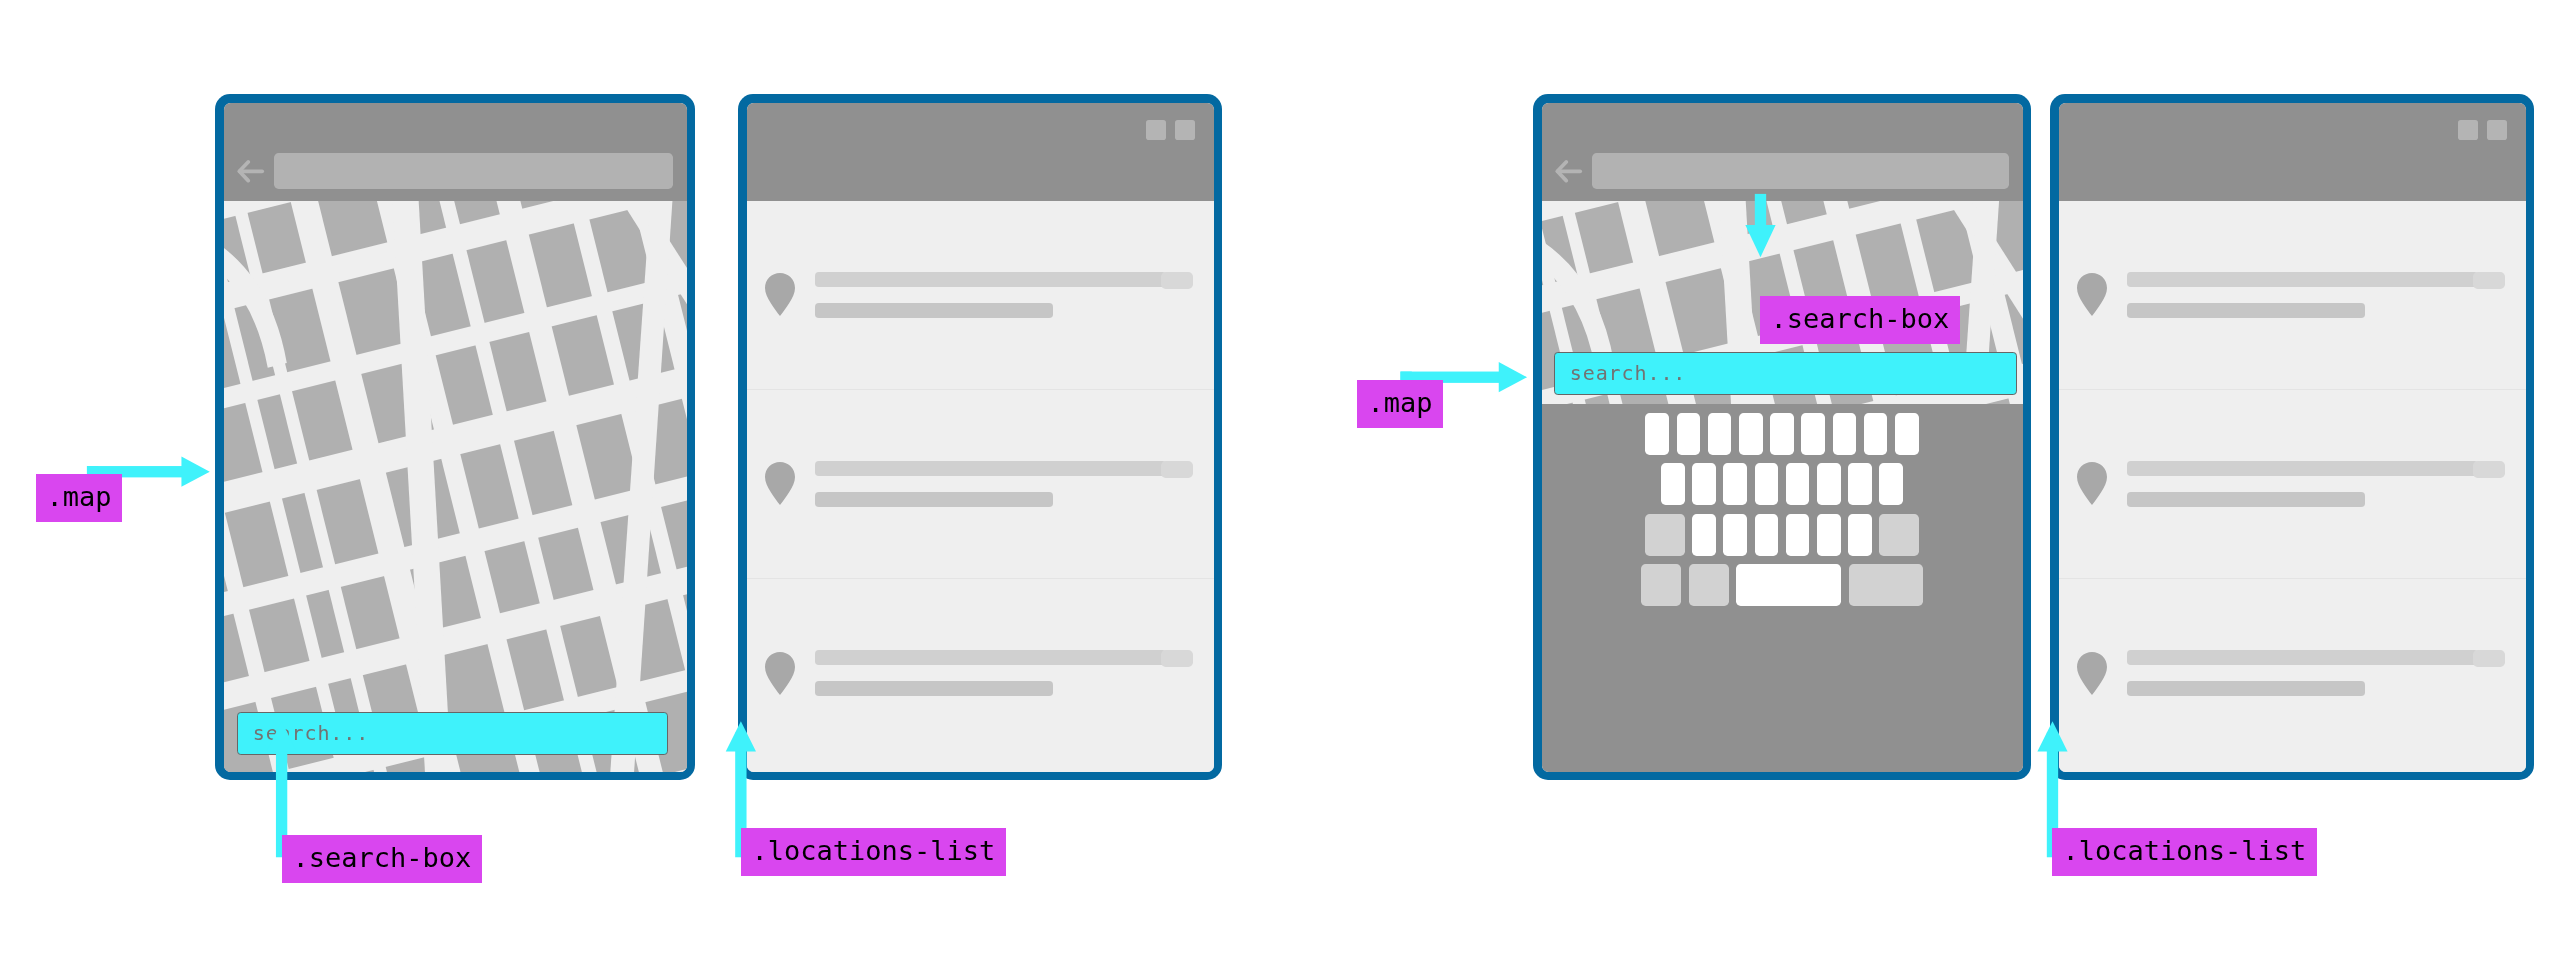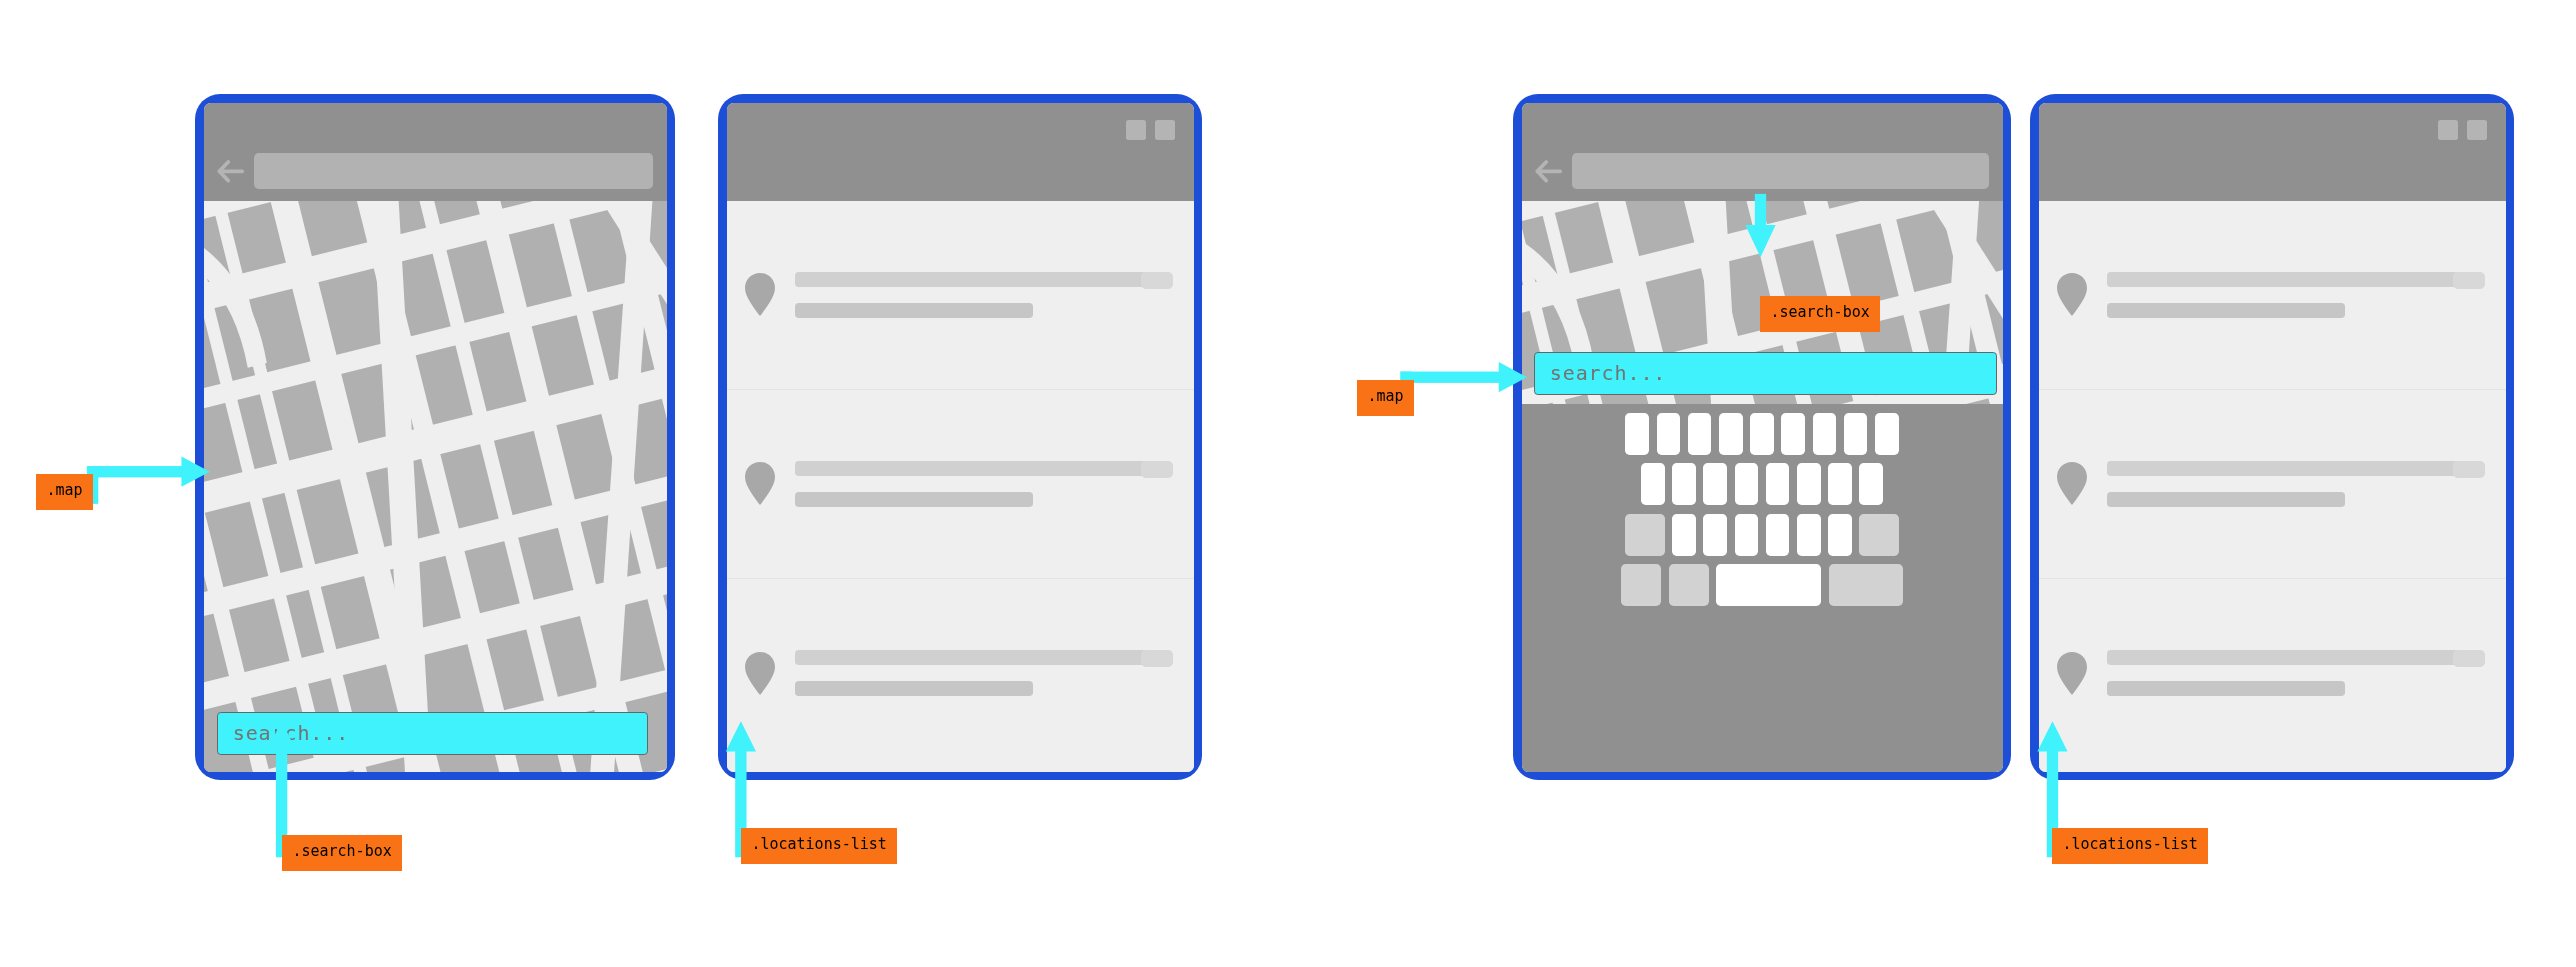--- a/index.html
+++ b/index.html
@@ -13,24 +13,25 @@
     height: 968px;
     position: relative;
     overflow: hidden;
     font-family: "DejaVu Sans Mono", "Liberation Mono", monospace;
   }
 
   
   .device {
     position: absolute;
     box-sizing: border-box;
-    background: #1d4ed8;
-    border-radius: 25px;
+    background: #0369a1;
+    border-radius: 15px;
     padding: 8.5px;
     overflow: hidden;
+    margin-left: 20px;
   }
   .device-screen {
     position: relative;
     width: 100%;
     height: 100%;
     overflow: hidden;
     background: #efefef;
     border-radius: 6.6px;
   }
 
@@ -178,24 +179,24 @@
     top: 0;
     width: 32px;
     height: 17px;
     border-radius: 4.7px;
     background: #d8d8d8;
   }
 
   
   .callout {
     position: absolute;
-    background: #f97316;
+    background: #d946ef;
     color: #000000;
     font-family: "DejaVu Sans Mono", "Liberation Mono", monospace;
-    font-size: 15px;
+    font-size: 27px;
     line-height: 1;
     padding: 9.4px 10.4px 11.3px 10.4px;
     white-space: nowrap;
     z-index: 20;
   }
 
   
   .anno-svg {
     position: absolute;
     left: 0; top: 0;

